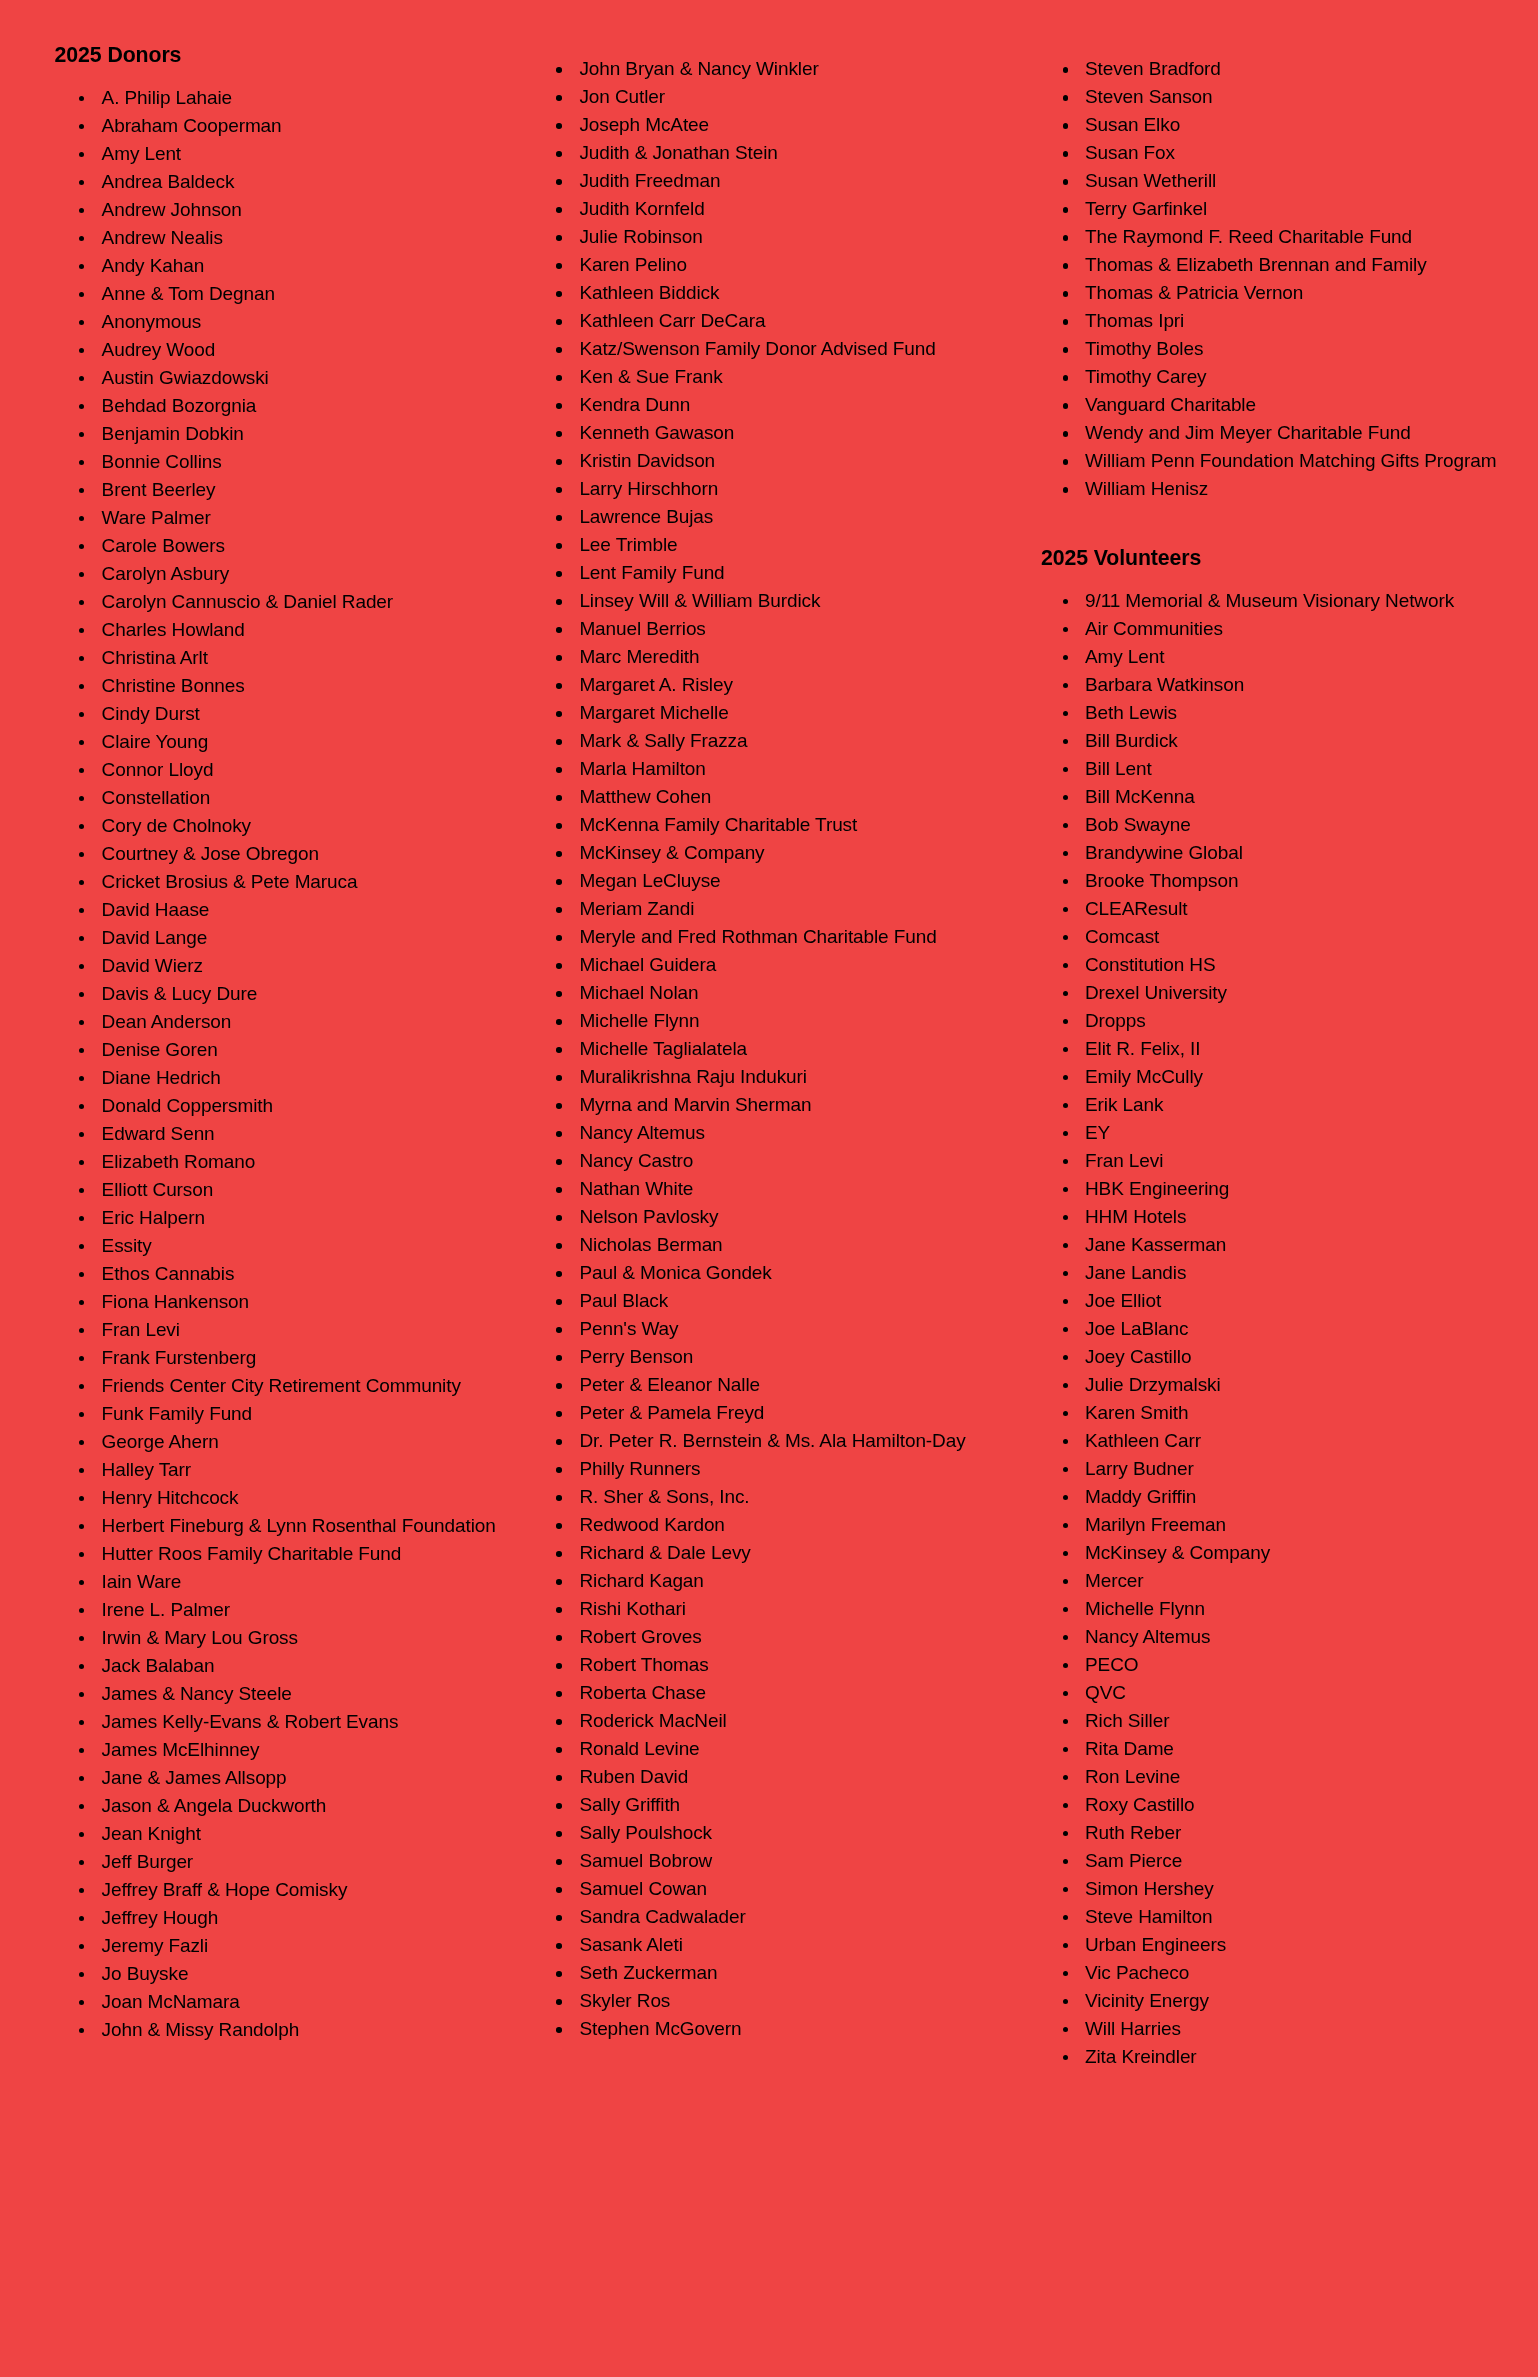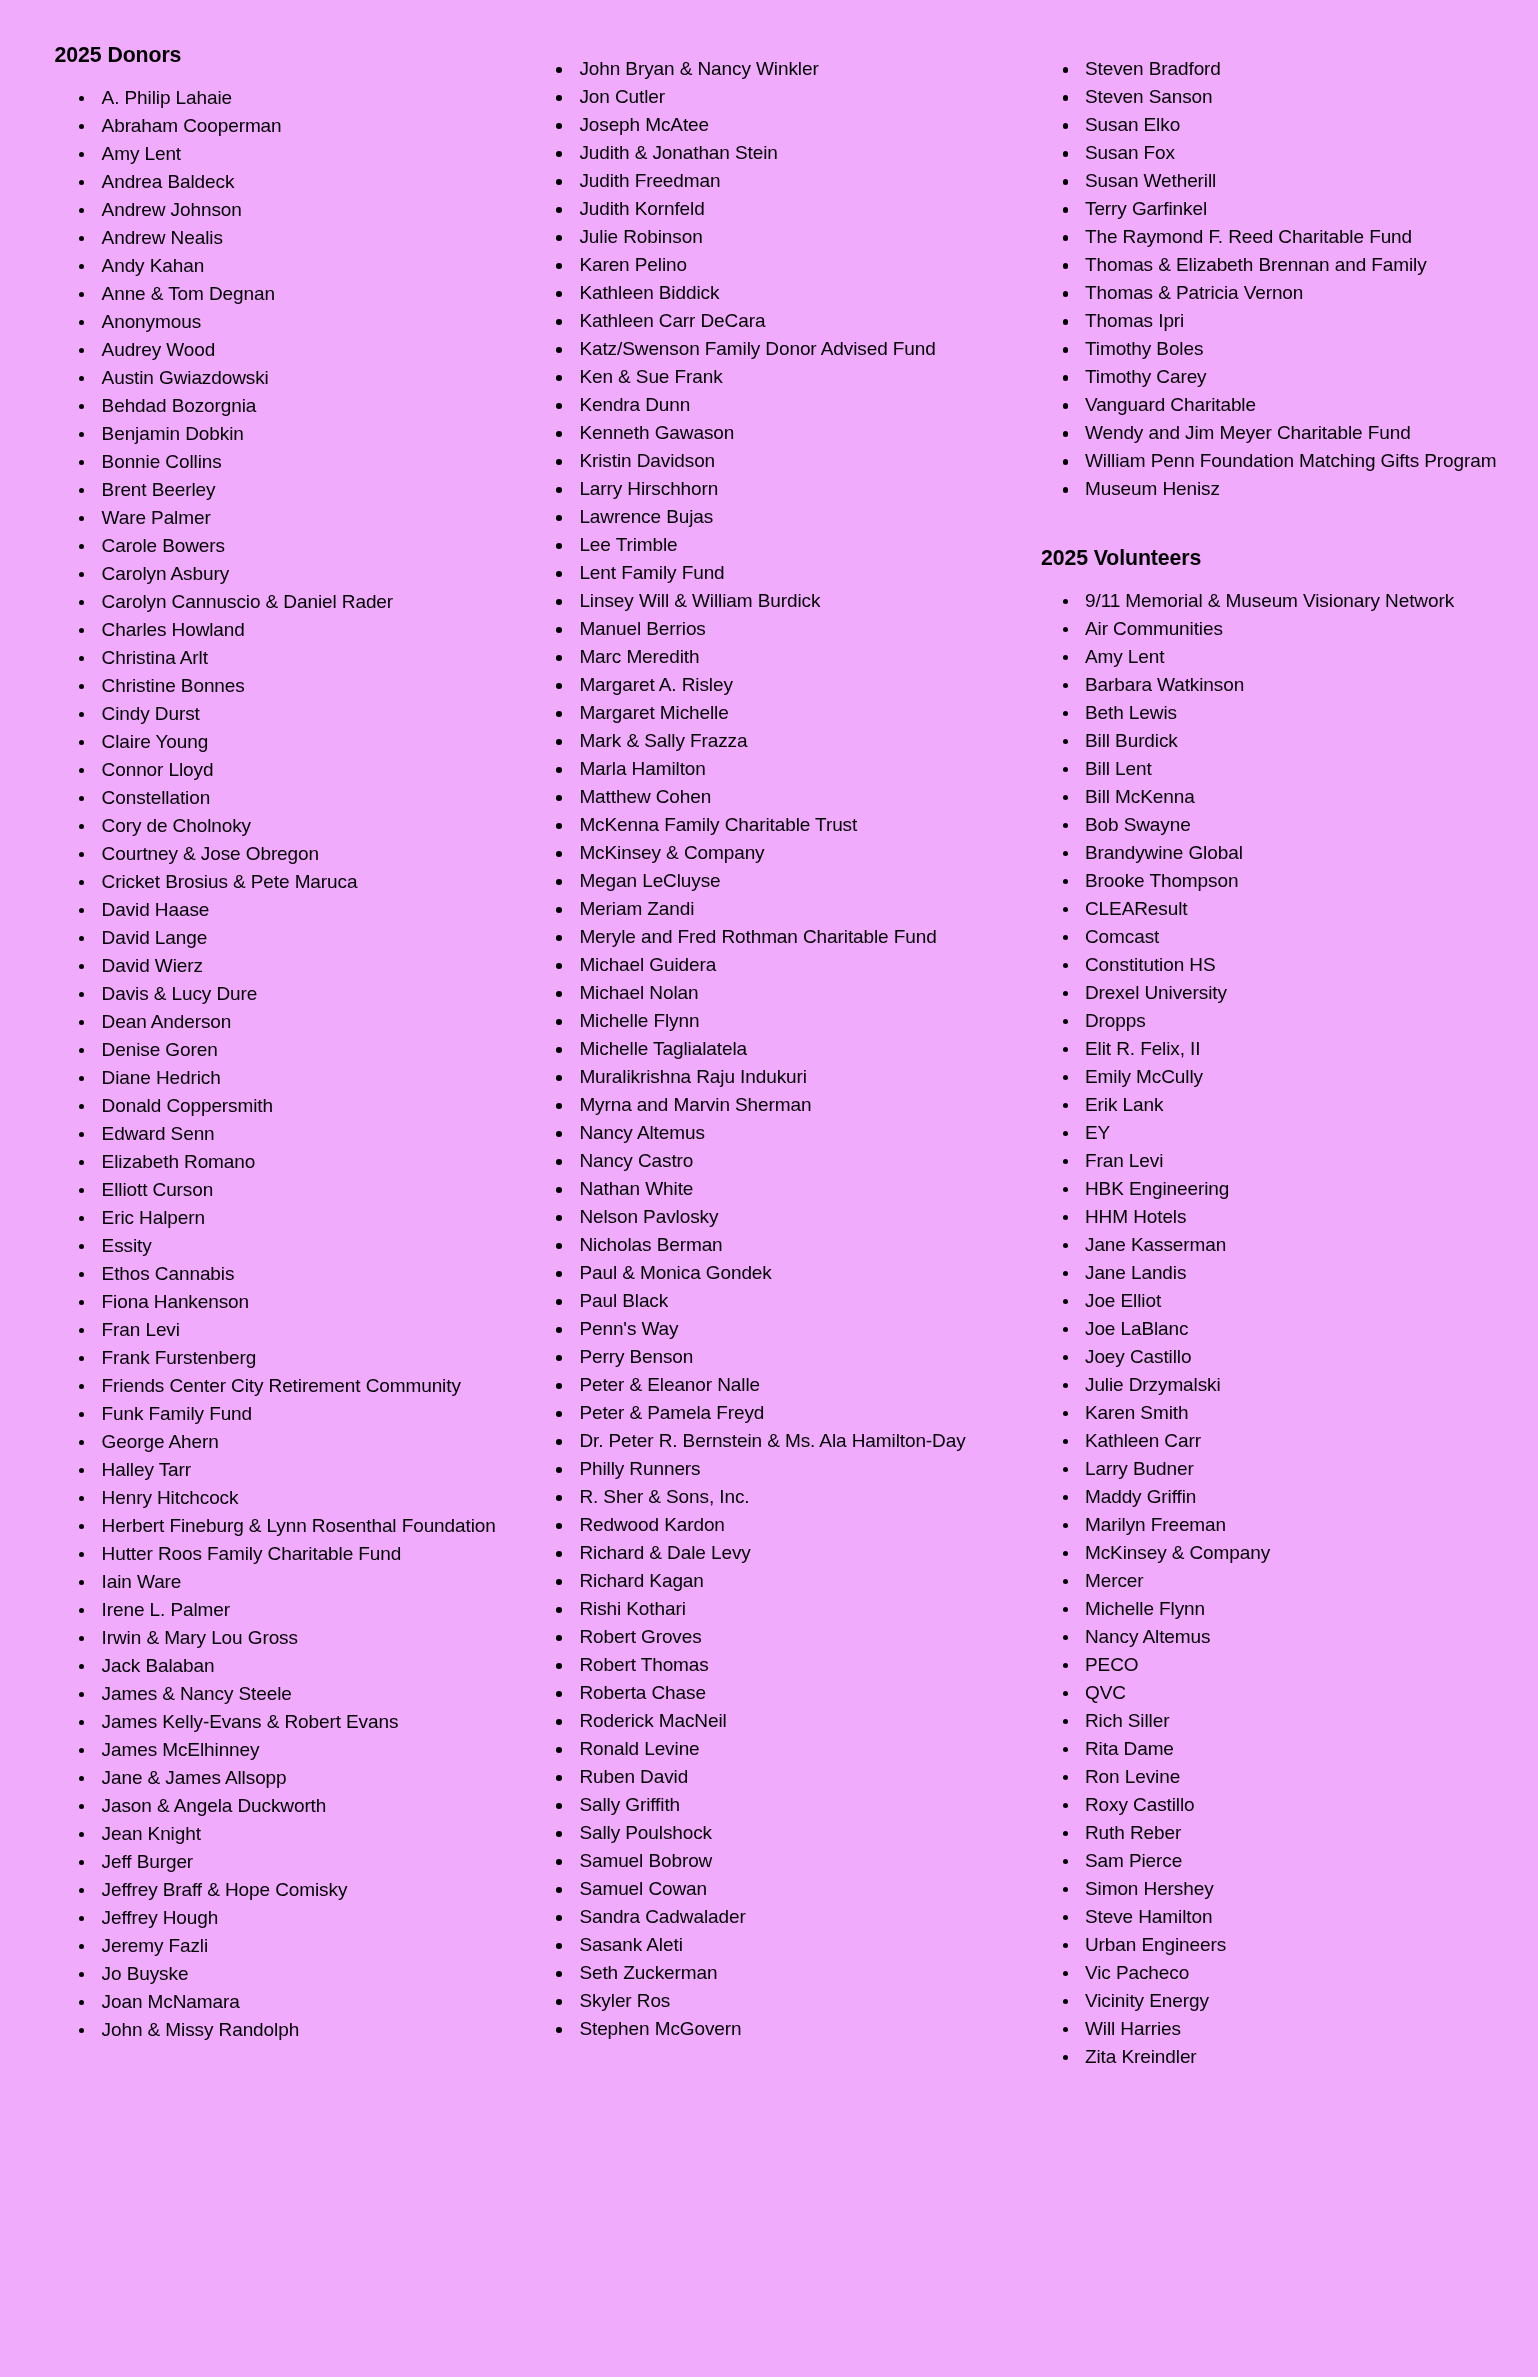--- a/index.html
+++ b/index.html
@@ -3,21 +3,21 @@
 <meta charset="utf-8">
 <style>
   html, body {
     margin: 0;
     padding: 0;
     background: #ffffff;
   }
   .page {
     width: 1538px;
     height: 2377px;
-    background: #f0abfc;
+    background: #ef4444;
     position: relative;
     box-sizing: border-box;
     padding: 43px 28px 0 28px;
     font-family: "Liberation Sans", "DejaVu Sans", sans-serif;
     color: #000000;
     overflow: hidden;
   }
   .columns {
     display: flex;
     flex-direction: row;
@@ -251,21 +251,21 @@
           <li><span class="bullet"></span><span>Terry Garfinkel</span></li>
           <li><span class="bullet"></span><span>The Raymond F. Reed Charitable Fund</span></li>
           <li><span class="bullet"></span><span>Thomas &amp; Elizabeth Brennan and Family</span></li>
           <li><span class="bullet"></span><span>Thomas &amp; Patricia Vernon</span></li>
           <li><span class="bullet"></span><span>Thomas Ipri</span></li>
           <li><span class="bullet"></span><span>Timothy Boles</span></li>
           <li><span class="bullet"></span><span>Timothy Carey</span></li>
           <li><span class="bullet"></span><span>Vanguard Charitable</span></li>
           <li><span class="bullet"></span><span>Wendy and Jim Meyer Charitable Fund</span></li>
           <li><span class="bullet"></span><span>William Penn Foundation Matching Gifts Program</span></li>
-          <li><span class="bullet"></span><span>Museum Henisz</span></li>
+          <li><span class="bullet"></span><span>William Henisz</span></li>
         </ul>
       <h2 class="section-heading volunteers">2025 Volunteers</h2>
       <ul class="name-list">
           <li><span class="bullet"></span><span>9/11 Memorial &amp; Museum Visionary Network</span></li>
           <li><span class="bullet"></span><span>Air Communities</span></li>
           <li><span class="bullet"></span><span>Amy Lent</span></li>
           <li><span class="bullet"></span><span>Barbara Watkinson</span></li>
           <li><span class="bullet"></span><span>Beth Lewis</span></li>
           <li><span class="bullet"></span><span>Bill Burdick</span></li>
           <li><span class="bullet"></span><span>Bill Lent</span></li>

